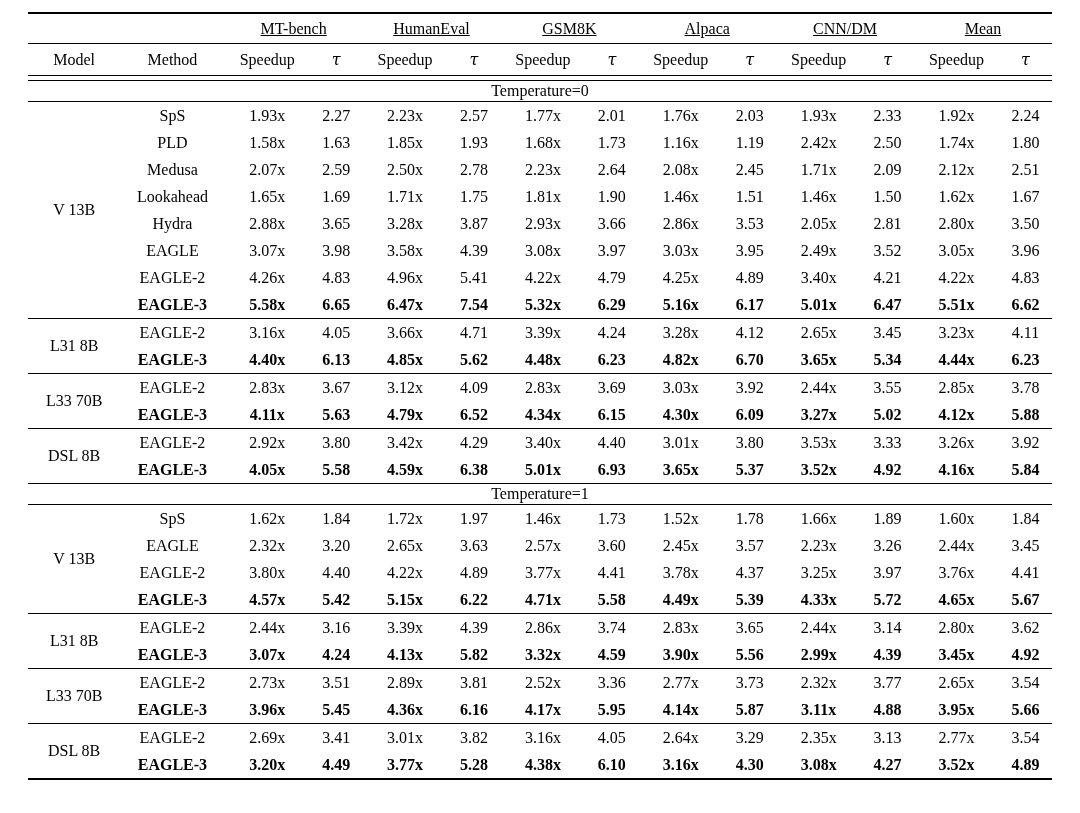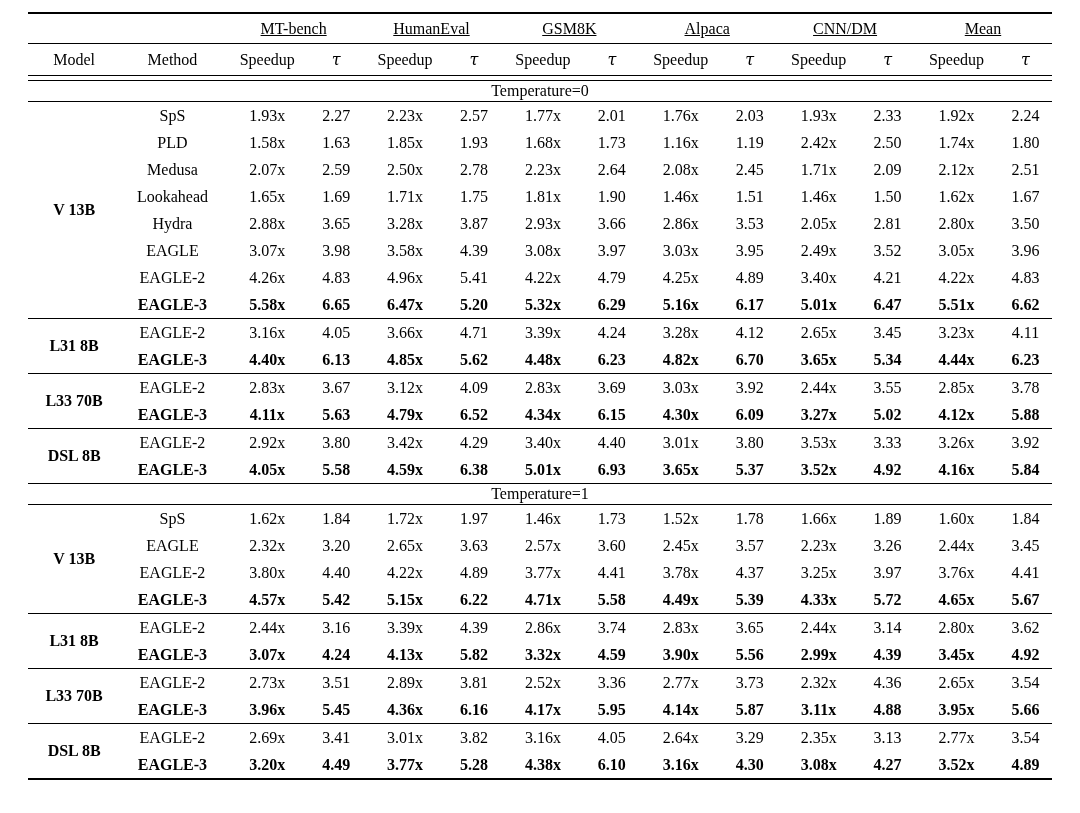--- a/index.html
+++ b/index.html
@@ -53,21 +53,21 @@
     border-bottom: 1px solid #000;
     padding: 1px 0;
   }
   tr.group-start td {
     border-top: 1px solid #000;
   }
   tr.best td {
     font-weight: 700;
   }
   td.model-cell {
-    font-weight: 700;
+    font-weight: 400;
   }
   .tau {
     font-style: italic;
     font-family: "DejaVu Serif", "Liberation Serif", serif;
   }
 </style>
 </head>
 <body>
 
 <div class="table-wrap">
@@ -227,21 +227,21 @@
           <td>3.40x</td>
           <td>4.21</td>
           <td>4.22x</td>
           <td>4.83</td>
         </tr>
         <tr class="best">
           <td>EAGLE-3</td>
           <td>5.58x</td>
           <td>6.65</td>
           <td>6.47x</td>
-          <td>5.20</td>
+          <td>7.54</td>
           <td>5.32x</td>
           <td>6.29</td>
           <td>5.16x</td>
           <td>6.17</td>
           <td>5.01x</td>
           <td>6.47</td>
           <td>5.51x</td>
           <td>6.62</td>
         </tr>
         <tr class="group-start ">
@@ -437,21 +437,21 @@
           <td>EAGLE-2</td>
           <td>2.73x</td>
           <td>3.51</td>
           <td>2.89x</td>
           <td>3.81</td>
           <td>2.52x</td>
           <td>3.36</td>
           <td>2.77x</td>
           <td>3.73</td>
           <td>2.32x</td>
-          <td>4.36</td>
+          <td>3.77</td>
           <td>2.65x</td>
           <td>3.54</td>
         </tr>
         <tr class="best">
           <td>EAGLE-3</td>
           <td>3.96x</td>
           <td>5.45</td>
           <td>4.36x</td>
           <td>6.16</td>
           <td>4.17x</td>

